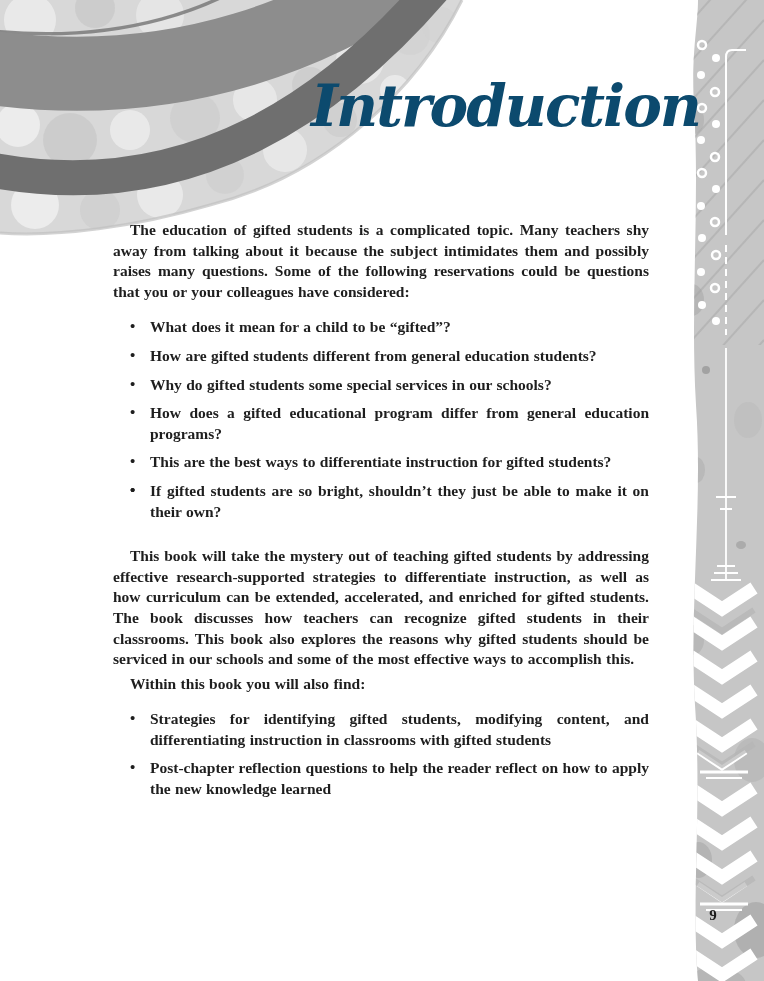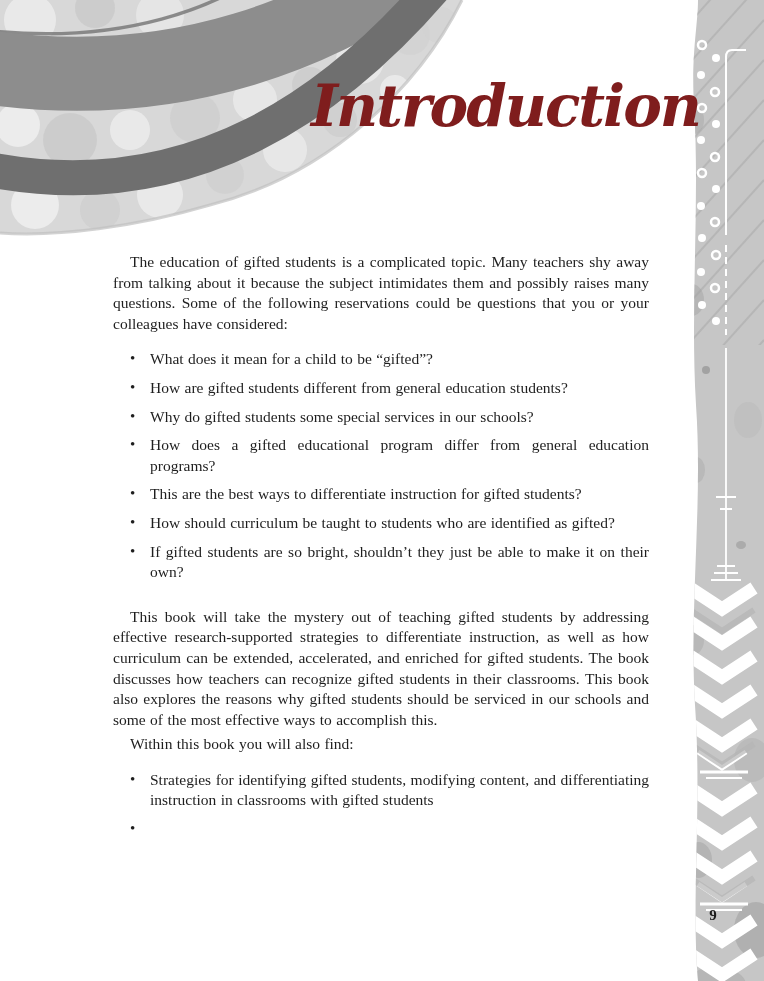--- a/index.html
+++ b/index.html
@@ -13,27 +13,27 @@
   .strip{position:absolute;top:0;left:686px;width:78px;height:981px;}
   .page-number{
     position:absolute;left:703px;top:907px;width:20px;text-align:center;
     font-family:"Liberation Serif", serif;font-weight:bold;font-size:15px;
     color:#1c1c1c;z-index:6;
   }
   
   .chapter-title{
     position:absolute;top:72px;left:272px;width:428px;text-align:right;
     font-family:"DejaVu Serif", serif;font-style:italic;font-weight:bold;
-    font-size:58px;letter-spacing:-2px;color:#7f1d1d;z-index:5;white-space:nowrap;
+    font-size:58px;letter-spacing:-2px;color:#0c4a6e;z-index:5;white-space:nowrap;
   }
   
   .content{
-    position:absolute;left:113px;top:252px;width:536px;
+    position:absolute;left:113px;top:220px;width:536px;
     font-size:15.5px;line-height:20.6px;color:#1e1e1e;
-    text-align:justify;word-spacing:0.5px;
+    text-align:justify;word-spacing:0.5px;font-weight:bold;
   }
   .content p{margin:0;}
   .content p.indent{text-indent:17px;}
   .content .gap-sm{margin-top:24px;}
   .content .gap-md{margin-top:4px;}
   ul.bullets{list-style:none;margin:15px 0 0 0;padding:0;}
   ul.bullets li{position:relative;padding-left:37px;margin-bottom:8px;}
   ul.bullets .bullet{
     position:absolute;left:17px;top:-1px;font-size:15px;color:#1e1e1e;
   }
@@ -208,36 +208,36 @@
       <li>
         <span class="bullet">•</span>
         <span>How does a gifted educational program differ from general education programs?</span>
       </li>
       <li>
         <span class="bullet">•</span>
         <span>This are the best ways to differentiate instruction for gifted students?</span>
       </li>
       <li>
         <span class="bullet">•</span>
-        <span>How should curriculum be taught to students who are identified as gifted?</span>
       </li>
       <li>
         <span class="bullet">•</span>
         <span>If gifted students are so bright, shouldn’t they just be able to make it on their own?</span>
       </li>
     </ul>
 
     <p class="indent gap-sm">This book will take the mystery out of teaching gifted students by addressing effective research-supported strategies to differentiate instruction, as well as how curriculum can be extended, accelerated, and enriched for gifted students. The book discusses how teachers can recognize gifted students in their classrooms. This book also explores the reasons why gifted students should be serviced in our schools and some of the most effective ways to accomplish this.</p>
 
     <p class="indent gap-md">Within this book you will also find:</p>
 
     <ul class="bullets">
       <li>
         <span class="bullet">•</span>
         <span>Strategies for identifying gifted students, modifying content, and differentiating instruction in classrooms with gifted students</span>
       </li>
       <li>
         <span class="bullet">•</span>
+        <span>Post-chapter reflection questions to help the reader reflect on how to apply the new knowledge learned</span>
       </li>
     </ul>
 
   </div>
 </div>
 
 </body></html>

